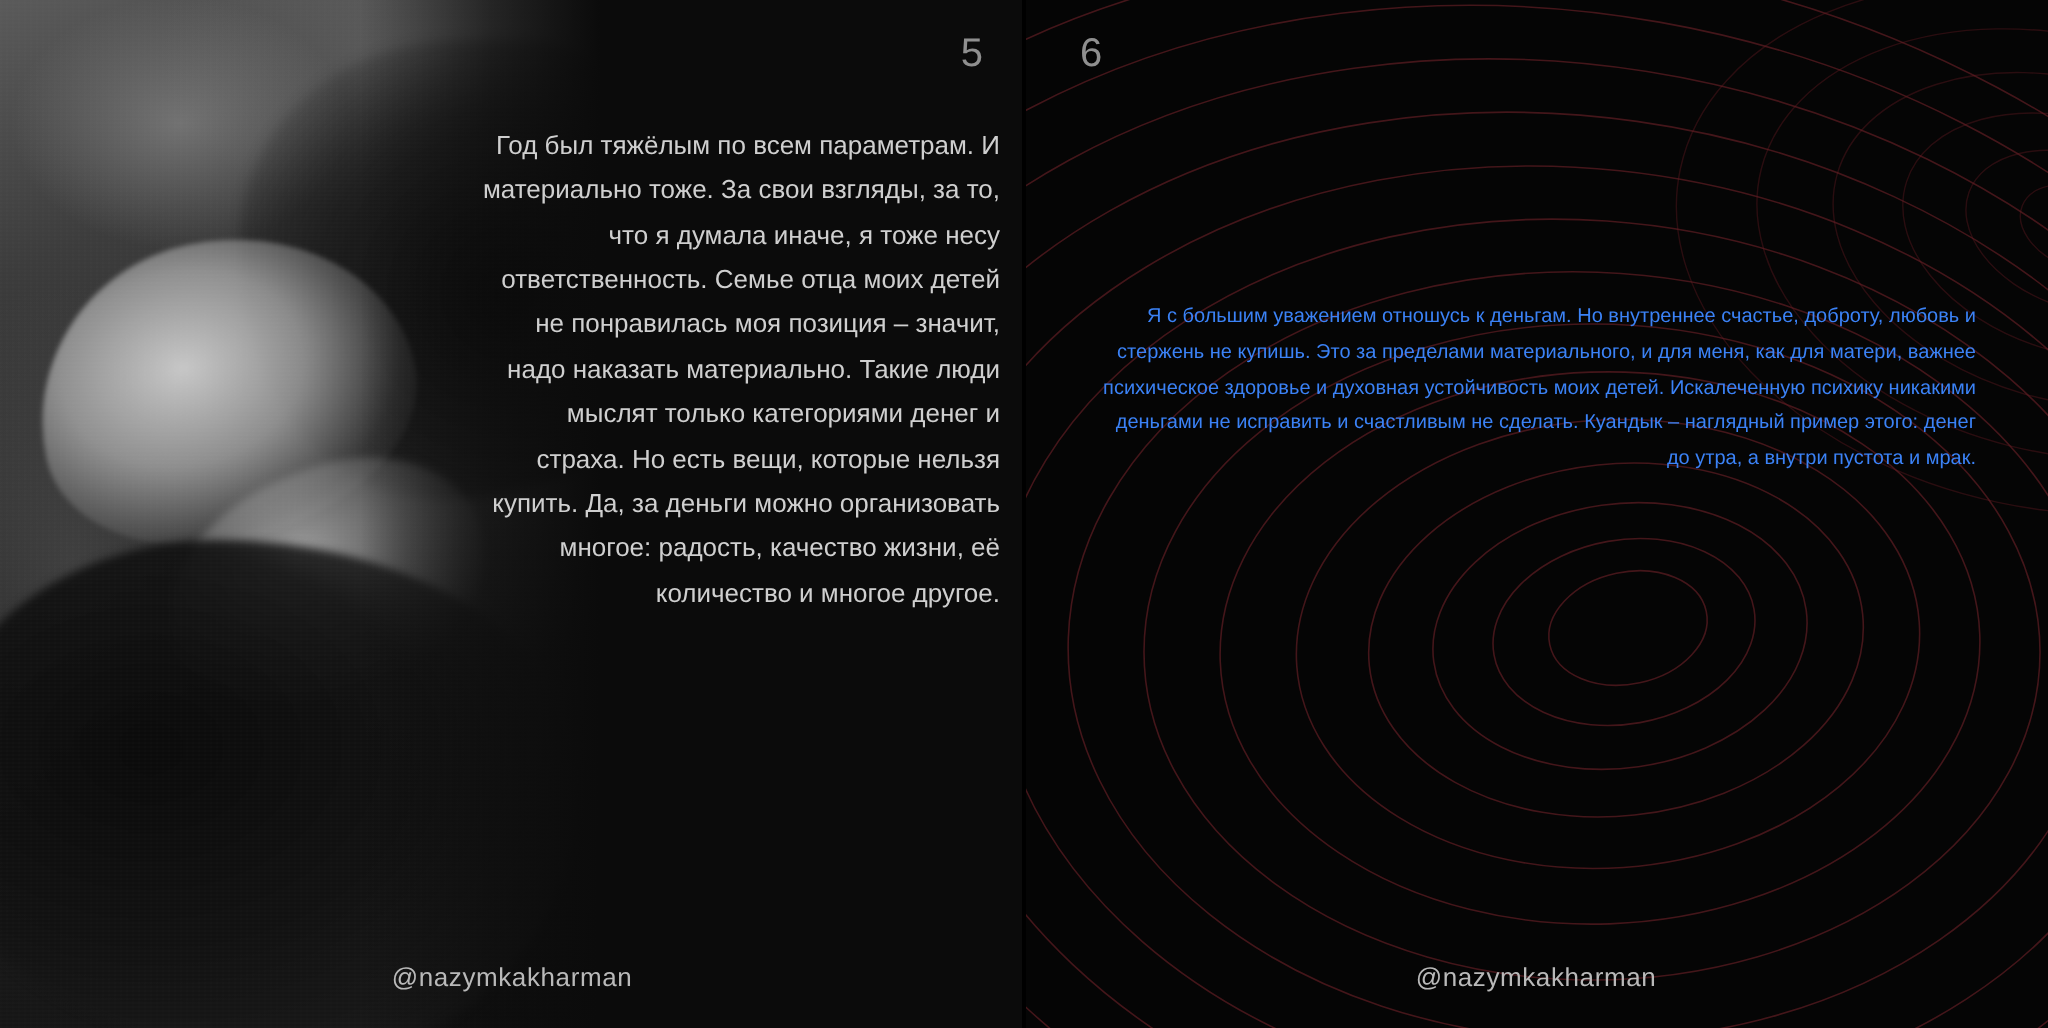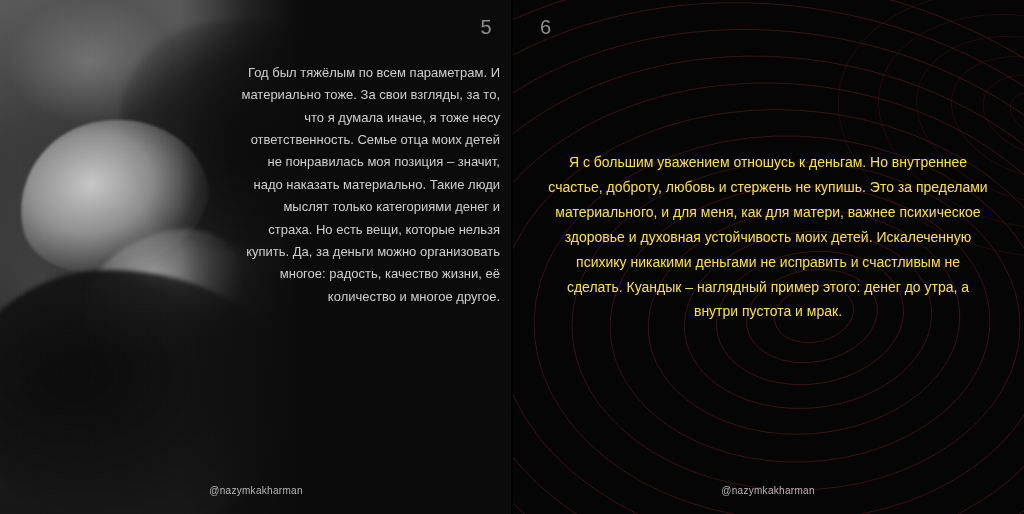--- a/index.html
+++ b/index.html
@@ -132,21 +132,21 @@
     line-height: 1.72;
     color: #cfcfcf;
     font-weight: 400;
   }
   .handle {
     position: absolute;
     bottom: 18px;
     left: 0;
     width: 100%;
     text-align: center;
-    font-size: 10px;
+    font-size: 13px;
     color: #b9b9b9;
     letter-spacing: 0.3px;
   }
 
   
   .page-right {
     position: relative;
     width: 512px;
     height: 514px;
     background: #050505;
@@ -160,24 +160,24 @@
     height: 680px;
     opacity: 0.85;
   }
   .rings svg { display: block; }
   .body-text-right {
     position: absolute;
     left: 50%;
     transform: translateX(-50%);
     top: 150px;
     width: 440px;
-    text-align: center;
-    font-size: 14px;
+    text-align: right;
+    font-size: 10px;
     line-height: 1.78;
-    color: #fde047;
+    color: #3b82f6;
     font-weight: 400;
   }
   .gutter {
     position: absolute;
     left: 511px;
     top: 0;
     width: 2px;
     height: 514px;
     background: #000;
     z-index: 5;

